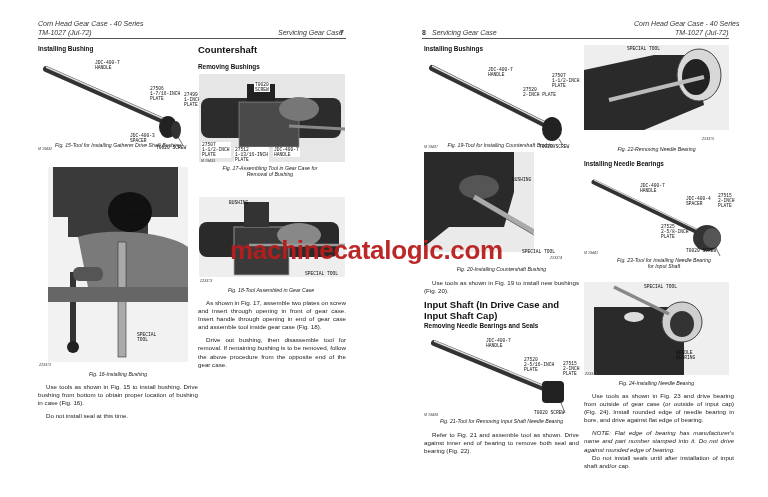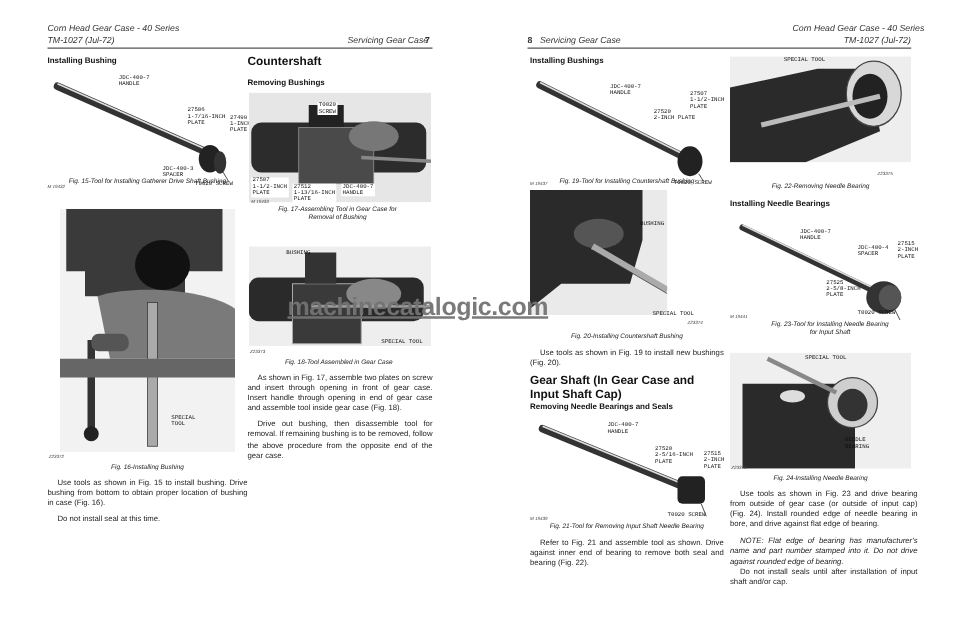--- a/index.html
+++ b/index.html
@@ -13,21 +13,21 @@
   .sect { position:absolute; font-weight:bold; font-size:6.4px; color:#111; }
   .h2 { position:absolute; font-weight:bold; font-size:9.5px; color:#111; line-height:11px; }
   .cap { position:absolute; font-size:5.2px; font-style:italic; color:#222; text-align:center; }
   .body { position:absolute; font-size:6.2px; color:#222; line-height:8.1px; text-align:justify; }
   .body p { margin:0 0 5px 0; text-indent:8px; }
   .body .note { font-style:italic; }
   .fig { position:absolute; }
   .lbl { position:absolute; font-family:"Liberation Mono", monospace; font-size:4.6px; color:#111; line-height:5.2px; white-space:pre; }
   .lbl.box { background:#fff; padding:0 1px; }
   .figno { position:absolute; font-size:3.6px; font-style:italic; color:#444; }
-  .watermark { position:absolute; left:230px; top:235px; font-size:20px; font-weight:bold; color:#737373; letter-spacing:-0.3px; opacity:0.95;text-decoration:underline; }
+  .watermark { position:absolute; left:230px; top:235px; font-size:26px; font-weight:bold; color:#b91c1c; letter-spacing:-0.3px; opacity:0.95; }
   .photo { position:absolute; overflow:hidden; }
 </style>
 </head>
 <body>
 
 <div class="page left">
   <div class="hdr-top" style="left:38px;top:19px;">Corn Head Gear Case  -  40 Series</div>
   <div class="hdr-top" style="left:38px;top:28px;">TM-1027    (Jul-72)</div>
   <div class="hdr-top" style="left:278px;top:28px;">Servicing Gear Case</div>
   <div class="hdr-top" style="left:340px;top:28px;font-weight:bold;font-style:normal;">7</div>
@@ -167,21 +167,21 @@
     </svg>
   </div>
   <div class="lbl" style="left:128px;top:177px;">BUSHING</div>
   <div class="lbl" style="left:138px;top:249px;">SPECIAL TOOL</div>
   <div class="figno" style="left:166px;top:256px;">Z23374</div>
   <div class="cap" style="left:40px;top:266px;width:155px;">Fig. 20-Installing Countershaft Bushing</div>
 
   <div class="body" style="left:40px;top:279px;width:155px;">
     <p>Use tools as shown in Fig. 19 to install new bushings (Fig. 20).</p>
   </div>
-  <div class="h2" style="left:40px;top:299px;width:150px;">Gear Shaft (In Gear Case and Input Shaft Cap)</div>
+  <div class="h2" style="left:40px;top:299px;width:150px;">Input Shaft (In Drive Case and Input Shaft Cap)</div>
   <div class="sect" style="left:40px;top:322px;">Removing Needle Bearings and Seals</div>
 
   <div class="fig" style="left:40px;top:333px;width:155px;height:85px;">
     <svg width="155" height="85">
       <line x1="10" y1="10" x2="122" y2="56" stroke="#333" stroke-width="6" stroke-linecap="round"></line>
       <line x1="10" y1="8" x2="122" y2="54" stroke="#ddd" stroke-width="1.5"></line>
       <rect x="118" y="48" width="22" height="22" rx="4" fill="#222"></rect>
       <line x1="137" y1="70" x2="141" y2="80" stroke="#111" stroke-width="0.6"></line>
     </svg>
     <div class="lbl" style="left:62px;top:5px;">JDC-400-7

